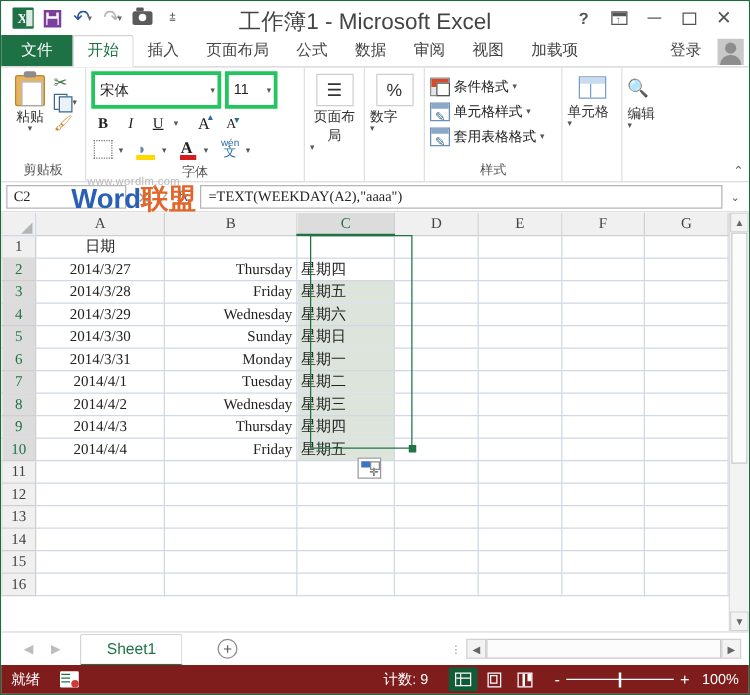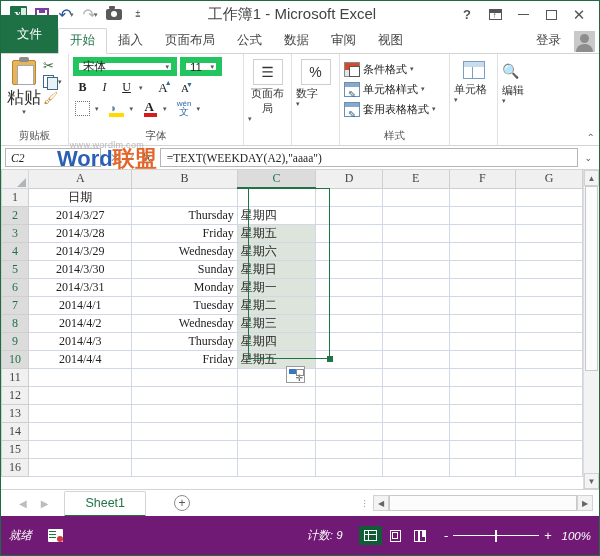--- a/index.html
+++ b/index.html
@@ -58,21 +58,21 @@
   .cam-ico {
     width: 16px; height: 11px; background: #5a5a5a; border-radius: 2px; position: relative;
   }
   .cam-ico::before { content:""; position:absolute; left:5px; top:2px; width:6px; height:6px; border-radius:50%; background:#fff; }
   .cam-ico::after { content:""; position:absolute; left:3px; top:-3px; width:6px; height:3px; background:#5a5a5a; border-radius:1px; }
   .qat-more { font-size: 9px; color:#444; }
 
   .win-title {
     position: absolute; left: 0; right: 16px; top: 4px;
     text-align: center;
-    font-size: 15px;
+    font-size: 18px;
     color: #444;
     pointer-events: none;
   }
   .win-ctrls {
     margin-left: auto;
     display: flex; align-items: center; gap: 0;
     padding-right: 6px;
   }
   .win-btn {
     width: 28px; height: 24px;
@@ -98,21 +98,21 @@
   .tab {
     font-size: 12.5px;
     color: #444;
     padding: 3px 11px 5px 11px;
     line-height: 16px;
     white-space: nowrap;
   }
   .tab.file {
     background: #1e7145; color: #fff;
     padding: 4px 16px 5px 16px;
-    height: 38px;
+    height: 25px;
     display: flex; align-items: center;
   }
   .tab.active {
     background: #fff;
     border: 1px solid #d4d4d4;
     border-bottom: 1px solid #fff;
     color: #1e7145;
     border-radius: 2px 2px 0 0;
     position: relative;
     z-index: 3;
@@ -154,36 +154,36 @@
 
   
   .clip-group { width: 68px; }
   .paste-big { display: flex; flex-direction: column; align-items: center; width: 38px; }
   .clipboard-ico {
     width: 26px; height: 28px; position: relative;
   }
   .cb-back { position:absolute; left:1px; top:3px; width:24px; height:25px; background:#e8b35c; border:1px solid #b8862f; border-radius:2px; }
   .cb-clip { position:absolute; left:8px; top:0px; width:10px; height:5px; background:#8c8c8c; border-radius:2px; }
   .cb-page { position:absolute; left:6px; top:8px; width:17px; height:20px; background:#fff; border:1px solid #a8a8a8; }
-  .paste-txt { font-size: 17px; color: #333; margin-top: 1px; }
+  .paste-txt { font-size: 11px; color: #333; margin-top: 1px; }
   .caret-dn { font-size: 7px; color: #555; line-height: 6px; }
   .clip-side { display: flex; flex-direction: column; gap: 3px; padding-top: 2px; }
   .scissors { font-size: 13px; color: #3a6b3a; line-height: 13px; }
   .copy-ico { width: 13px; height: 13px; position: relative; }
   .copy-ico::before { content:""; position:absolute; left:0; top:0; width:9px; height:11px; border:1.3px solid #3a6b8a; background:#fff; }
   .copy-ico::after { content:""; position:absolute; left:4px; top:2px; width:9px; height:11px; border:1.3px solid #3a6b8a; background:#eaf2f8; }
   .brush-ico { font-size: 12px; color: #c58a2e; }
   .sm-caret { font-size: 7px; color: #555; }
   .row-ic { display: flex; align-items: center; gap: 2px; }
 
   
   .font-group { width: 175px; }
   .fg-row { display: flex; align-items: center; gap: 3px; margin-bottom: 2px; }
   .combo {
-    border: 6px solid #22c55e; height: 19px;
+    border: 3px solid #22c55e; height: 30px;
     display: flex; align-items: center; justify-content: space-between;
     padding: 0 2px 0 4px; background: #fff;
     font-size: 11.5px; color: #222;
   }
   .combo.fname { width: 104px; }
   .combo.fsize { width: 42px; }
   .btn-sq {
     width: 19px; height: 19px;
     display: flex; align-items: center; justify-content: center;
     font-size: 12px; color: #222;
@@ -254,21 +254,20 @@
   }
   .namebox {
     width: 96px; height: 19px;
     border: 1px solid #b5b5b5;
     background: #fff;
     font-size: 11.5px;
     color: #222;
     display: flex; align-items: center;
     padding-left: 5px;
     font-family: "Liberation Serif", serif;
-    font-style: italic;
   }
   .fb-btns { display: flex; align-items: center; gap: 6px; padding: 0 6px; }
   .fb-x, .fb-ck, .fb-fx { font-size: 12px; color: #999; }
   .fb-ck { color: #aaa; }
   .fb-fx { font-style: italic; font-family: "Liberation Serif", serif; color: #444; font-size: 12px; }
   .fb-input {
     flex: 1; height: 19px;
     border: 1px solid #b5b5b5;
     background: #fff;
     font-size: 11.5px;
@@ -440,28 +439,27 @@
     width: 220px; height: 16px; margin-right: 6px;
   }
   .hs-btn {
     width: 16px; height: 16px; border: 1px solid #d2d2d2; background: #f3f3f3;
     display: flex; align-items: center; justify-content: center; font-size: 8px; color: #666;
   }
   .hs-track { flex: 1; height: 16px; background: #fcfcfc; border: 1px solid #c9c9c9; }
 
   
   .statusbar {
-    height: 39px;
-    background: #701a75;
+    height: 23px;
+    background: #7f1d1d;
     display: flex; align-items: center;
     color: #fff;
     font-size: 11.5px;
     padding: 0 8px;
     flex: 0 0 auto;
-    font-style: italic;
   }
   .sb-ready { padding-right: 16px; }
   .sb-rec { width: 15px; height: 13px; background: #fff; position: relative; border-radius: 1px; }
   .sb-rec::before { content:""; position:absolute; left:1px; top:2px; width:7px; height:1px; background:#217346; box-shadow: 0 3px 0 #217346, 0 6px 0 #217346; }
   .sb-rec::after { content:""; position:absolute; right:0px; bottom:0px; width:6px; height:6px; background:#cf3a3a; border-radius:50%; }
   .sb-count { margin-left: auto; padding-right: 16px; }
   .sb-views { display: flex; gap: 2px; align-items: center; }
   .vbtn {
     width: 23px; height: 19px;
     display: flex; align-items: center; justify-content: center;
@@ -531,20 +529,21 @@
 
   <div class="tabbar">
     <div class="tab file">文件</div>
     <div class="tab active">开始</div>
     <div class="tab">插入</div>
     <div class="tab">页面布局</div>
     <div class="tab">公式</div>
     <div class="tab">数据</div>
     <div class="tab">审阅</div>
     <div class="tab">视图</div>
+    <div class="tab">加载项</div>
     <div class="tab signin">登录</div>
     <div class="avatar"></div>
   </div>
 
   <div class="ribbon">
 
     <div class="rgroup clip-group">
       <div class="rgroup-body">
         <div class="paste-big">
           <div class="clipboard-ico">

